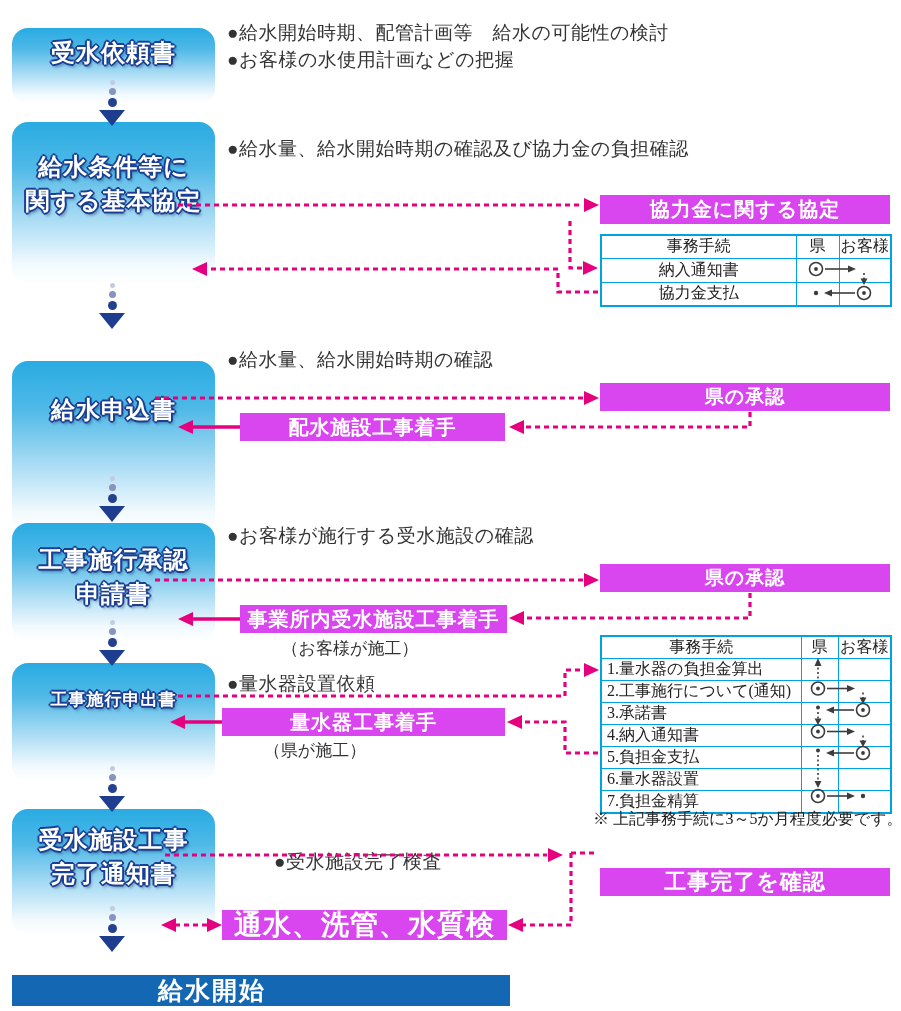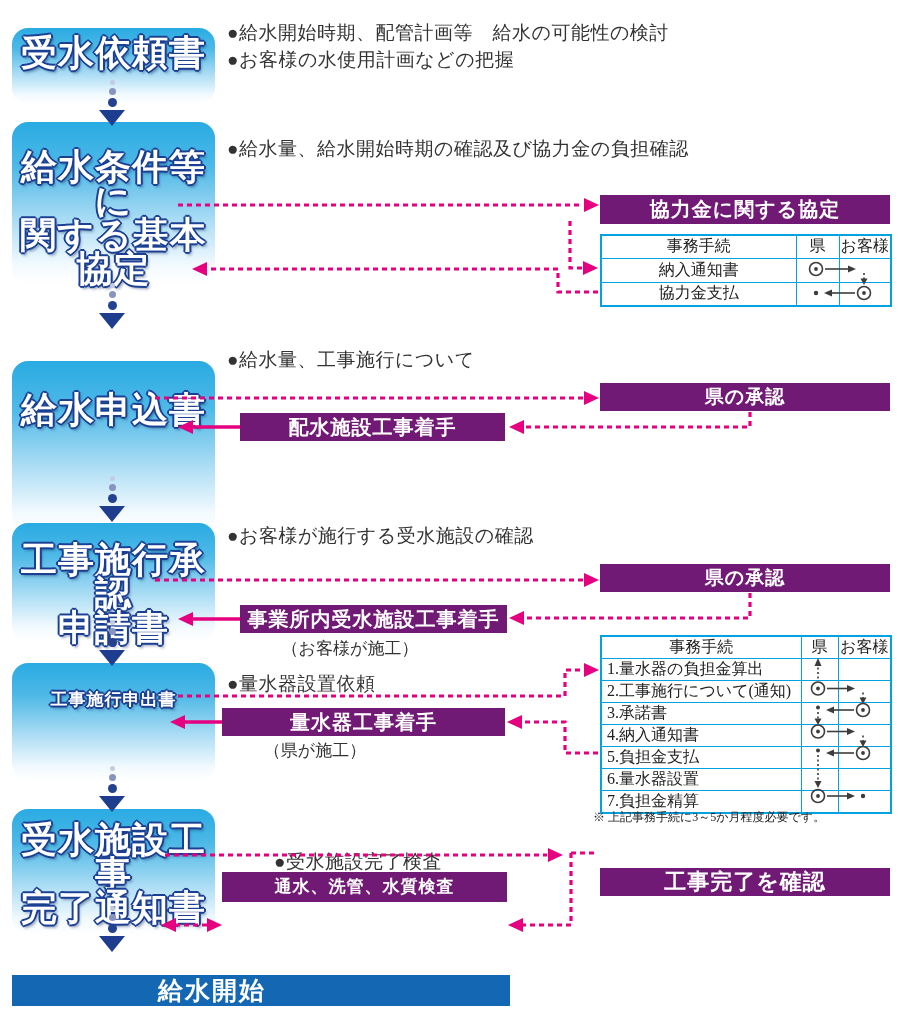--- a/index.html
+++ b/index.html
@@ -4,49 +4,49 @@
 <style>
   html,body{margin:0;padding:0;background:#fff;}
   .page{position:relative;width:901px;height:1011px;background:#ffffff;overflow:hidden;
         font-family:"Liberation Serif","DejaVu Serif",serif;}
 
   
   .pbox{position:absolute;left:12px;width:203px;border-radius:16px;z-index:1;
         background:linear-gradient(180deg,#29abe2 0%,#4fb9e7 28%,#a9dcf4 60%,#f2fafe 88%,#ffffff 100%);
         text-align:center;box-sizing:border-box;}
   .pbox .t{color:#fff;font-family:"Liberation Sans","DejaVu Sans",sans-serif;font-weight:bold;
-        font-size:36px;line-height:34px;letter-spacing:1px;
+        font-size:24px;line-height:34px;letter-spacing:1px;
         text-shadow:-2px 0 #1a3f93,2px 0 #1a3f93,0 -2px #1a3f93,0 2px #1a3f93,
                     -1px -1px #1a3f93,1px 1px #1a3f93,-1px 1px #1a3f93,1px -1px #1a3f93,
                     2px 3px 3px rgba(10,30,80,.45);}
 
   
   .vflow{position:absolute;left:97px;width:30px;display:flex;flex-direction:column;align-items:center;gap:3px;z-index:3;}
   .vd1{width:5px;height:5px;border-radius:50%;background:#c3cbe0;}
   .vd2{width:7px;height:7px;border-radius:50%;background:#8794bf;}
   .vd3{width:9px;height:9px;border-radius:50%;background:#24418f;}
   .vtri{width:0;height:0;border-left:13px solid transparent;border-right:13px solid transparent;border-top:16px solid #1e3d8f;}
 
   
   .bullet{position:absolute;font-size:19px;color:#333;letter-spacing:.5px;white-space:nowrap;z-index:2;}
 
   
-  .bar{position:absolute;background:#701a75;color:#fff;text-align:center;z-index:2;
+  .bar{position:absolute;background:#d946ef;color:#fff;text-align:center;z-index:2;
        font-family:"Liberation Serif","DejaVu Serif",serif;font-weight:bold;letter-spacing:1px;}
   .subcap{position:absolute;font-size:17px;color:#333;text-align:center;z-index:2;}
 
   
   .ftable{position:absolute;border-collapse:collapse;z-index:2;background:#fff;table-layout:fixed;}
   .ftable td,.ftable th{border:1.6px solid #00a3df;font-weight:normal;font-size:16px;color:#222;
        padding:0;overflow:hidden;white-space:nowrap;}
   .ftable{border:2.5px solid #00a3df;}
   .lab-c{text-align:center;}
   .lab-l{text-align:left;padding-left:5px !important;}
 
-  .note{position:absolute;font-size:12px;color:#222;white-space:nowrap;z-index:2;}
+  .note{position:absolute;font-size:16px;color:#222;white-space:nowrap;z-index:2;}
 
   .final{position:absolute;left:12px;top:975px;width:498px;height:31px;background:#1468b3;z-index:2;}
   .final .t{width:400px;text-align:center;color:#fff;font-weight:bold;font-size:25px;line-height:31px;
        font-family:"Liberation Serif","DejaVu Serif",serif;letter-spacing:2px;}
 
   svg.overlay{position:absolute;left:0;top:0;z-index:5;pointer-events:none;}
   svg.tglyph{position:absolute;z-index:6;pointer-events:none;}
   .dash{fill:none;stroke:#e4007f;stroke-width:3.2;stroke-dasharray:5 4;}
   .sol{fill:none;stroke:#e4007f;stroke-width:3.4;}
   .mg{fill:#e4007f;}
@@ -115,31 +115,31 @@
   <div class="vflow" style="top:906px;">
       <span class="vd1"></span>
       <span class="vd2"></span>
       <span class="vd3"></span>
       <span class="vtri"></span>
     </div>
 
   <div class="bullet" style="left:227px;top:20px;">●給水開始時期、配管計画等　給水の可能性の検討</div>
   <div class="bullet" style="left:227px;top:47px;">●お客様の水使用計画などの把握</div>
   <div class="bullet" style="left:227px;top:136px;">●給水量、給水開始時期の確認及び協力金の負担確認</div>
-  <div class="bullet" style="left:227px;top:347px;">●給水量、工事施行について</div>
+  <div class="bullet" style="left:227px;top:347px;">●給水量、給水開始時期の確認</div>
   <div class="bullet" style="left:227px;top:523px;">●お客様が施行する受水施設の確認</div>
   <div class="bullet" style="left:227px;top:671px;">●量水器設置依頼</div>
   <div class="bullet" style="left:227px;top:849px;margin-left:47px;">●受水施設完了検査</div>
 
   <div class="bar" style="left:240px;top:413px;width:265px;height:28px;font-size:20px;line-height:28px;">配水施設工事着手</div>
   <div class="bar" style="left:240px;top:605px;width:267px;height:28px;font-size:20px;line-height:28px;">事業所内受水施設工事着手</div>
   <div class="subcap" style="left:230px;top:637px;width:240px;">（お客様が施工）</div>
   <div class="bar" style="left:222px;top:708px;width:283px;height:28px;font-size:20px;line-height:28px;">量水器工事着手</div>
   <div class="subcap" style="left:230px;top:739px;width:170px;">（県が施工）</div>
-  <div class="bar" style="left:222px;top:872px;width:285px;height:30px;font-size:17px;line-height:30px;">通水、洗管、水質検査</div>
+  <div class="bar" style="left:222px;top:910px;width:285px;height:30px;font-size:28px;line-height:30px;">通水、洗管、水質検査</div>
 
   <div class="bar" style="left:600px;top:195px;width:290px;height:29px;font-size:20px;line-height:29px;">協力金に関する協定</div>
   <div class="bar" style="left:600px;top:383px;width:290px;height:28px;font-size:19px;line-height:28px;">県の承認</div>
   <div class="bar" style="left:600px;top:564px;width:290px;height:28px;font-size:19px;line-height:28px;">県の承認</div>
   <div class="bar" style="left:600px;top:868px;width:290px;height:28px;font-size:22px;line-height:28px;">工事完了を確認</div>
 
   <table class="ftable" style="left:600px;top:234px;width:290px;height:71px;">
     <colgroup>
         <col style="width:195px;">
         <col style="width:43px;">

